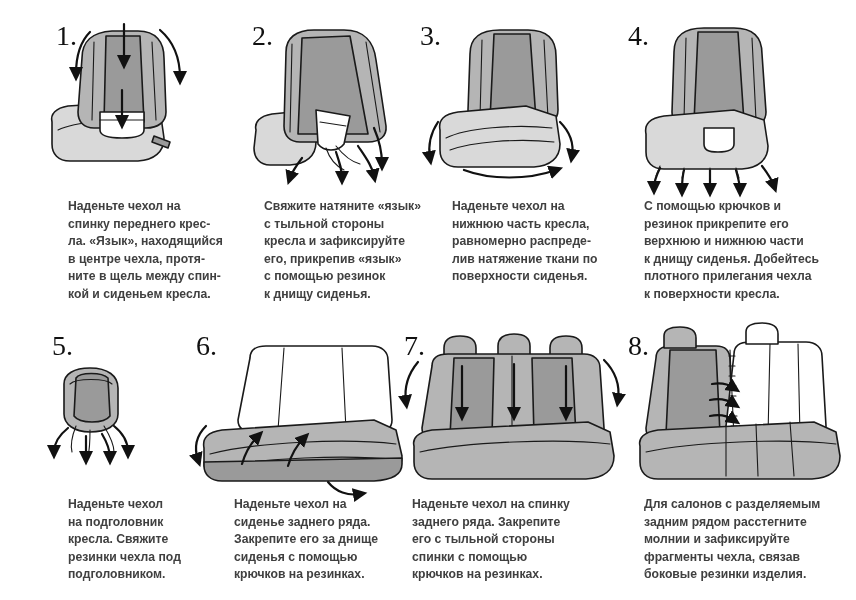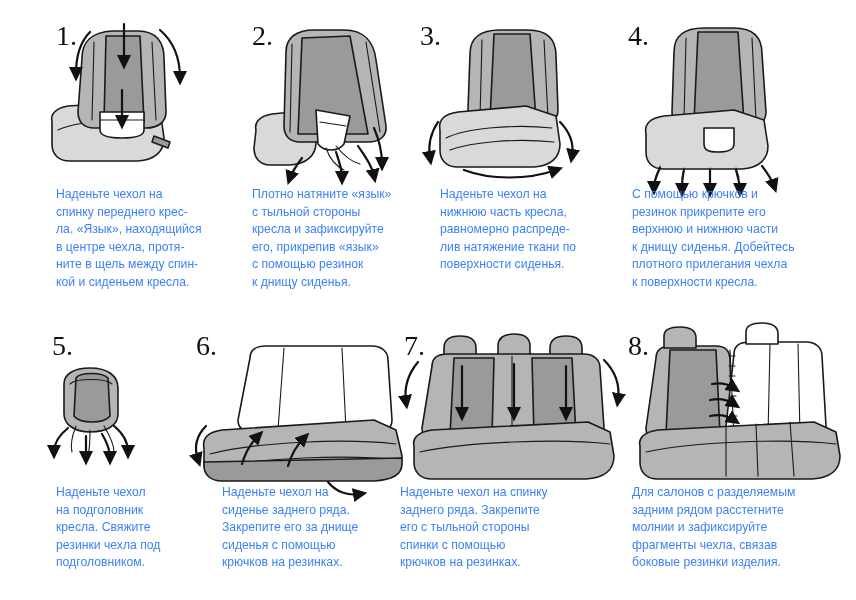--- a/index.html
+++ b/index.html
@@ -20,25 +20,26 @@
   .numlayer{position:absolute;left:0;top:0;width:856px;height:600px;pointer-events:none;}
   .numlayer span{
     position:absolute;
     font-family:"Liberation Serif", serif;
     font-size:28px;
     color:#111;
   }
   .caplayer{position:absolute;left:0;top:0;width:856px;height:600px;}
   .caplayer p{
     position:absolute;
-    margin:0;
+    margin:12px;
     font-size:12.2px;
     line-height:17.6px;
     white-space:pre-line;
-    color:#3b82f6;
+    color:#404040;
+    font-weight:bold;
   }
   svg{display:block;}
 </style>
 </head>
 <body>
 
 <div class="sheet">
 
   <svg class="svgwrap" width="856" height="600" viewBox="0 0 856 600">
     <defs>
@@ -209,21 +210,21 @@
     <span style="left:628px;top:330px;">8.</span>
   </div>
 
   <div class="caplayer">
     <p style="left:56px;top:186px;width:160px;">Наденьте чехол на
 спинку переднего крес-
 ла. «Язык», находящийся
 в центре чехла, протя-
 ните в щель между спин-
 кой и сиденьем кресла.</p>
-    <p style="left:252px;top:186px;width:166px;">Плотно натяните «язык»
+    <p style="left:252px;top:186px;width:166px;">Свяжите натяните «язык»
 с тыльной стороны
 кресла и зафиксируйте
 его, прикрепив «язык»
 с помощью резинок
 к днищу сиденья.</p>
     <p style="left:440px;top:186px;width:168px;">Наденьте чехол на
 нижнюю часть кресла,
 равномерно распреде-
 лив натяжение ткани по
 поверхности сиденья.</p>

